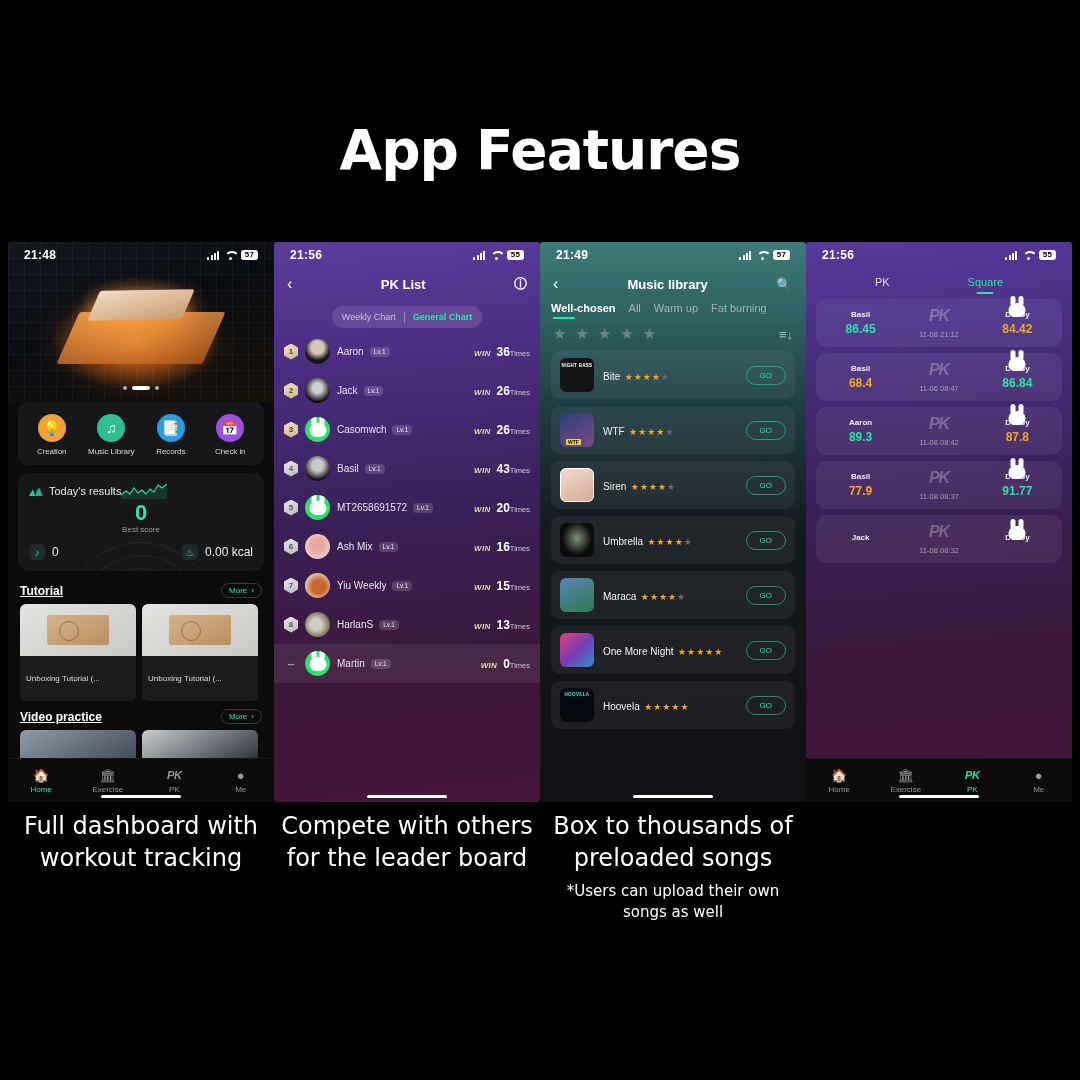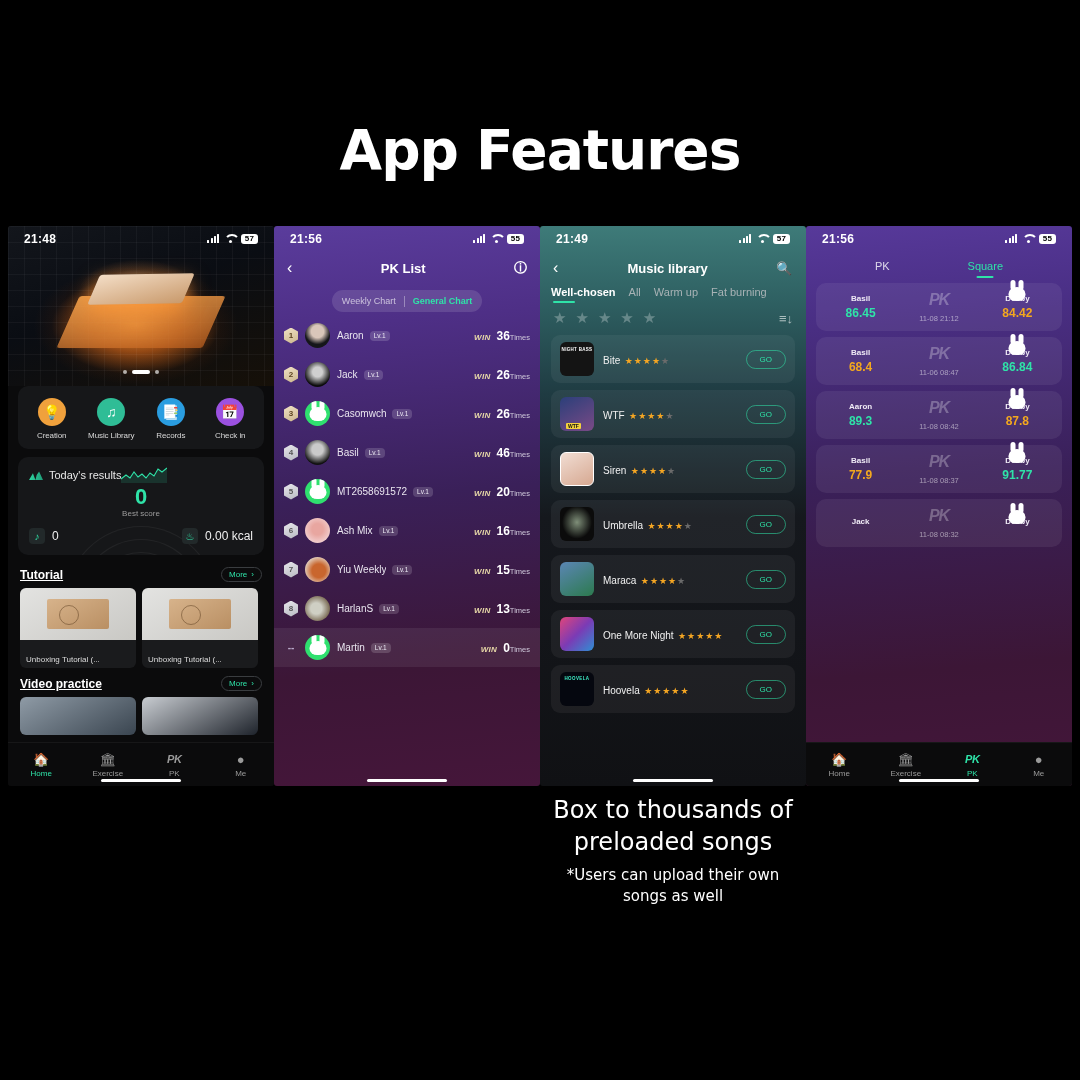--- a/index.html
+++ b/index.html
@@ -7,30 +7,30 @@
   body { font-family:"Liberation Sans", sans-serif; color:#fff; }
 
   .page { position:relative; width:1080px; height:1080px; background:#000; }
 
   .title {
     position:absolute; top:118px; left:0; width:1080px; text-align:center;
     font-size:55px; font-weight:bold; letter-spacing:-1px; color:#fff;
     font-family:"DejaVu Sans", sans-serif;
   }
 
-  .row { position:absolute; top:226px; left:8px; width:1064px; height:560px;
+  .row { position:absolute; top:242px; left:8px; width:1064px; height:560px;
          display:flex; gap:0px; }
   .col { width:266px; position:relative; }
   .phone { position:relative; width:266px; height:560px; overflow:hidden;
            border-radius:3px; }
 
   .statusbar { height:26px; display:flex; align-items:center;
                justify-content:space-between; padding:0 16px; font-size:12px;
                font-weight:bold; letter-spacing:0.3px; position:relative; z-index:5;}
-  .sb-right { display:flex; align-items:flex-start; gap:5px; }
+  .sb-right { display:flex; align-items:center; gap:5px; }
   .sig { display:flex; align-items:flex-end; gap:1.2px; height:9px; }
   .sig i { display:block; width:2px; background:#fff; border-radius:.5px; }
   .sig i:nth-child(1){height:3px}.sig i:nth-child(2){height:5px}
   .sig i:nth-child(3){height:7px}.sig i:nth-child(4){height:9px}
   .wifi { width:12px;height:9px; position:relative; }
   .wifi::before{content:"";position:absolute;left:0;top:0;width:12px;height:12px;
     border:2px solid #fff;border-radius:50%;clip-path:polygon(0 0,100% 0,50% 50%);}
   .wifi::after{content:"";position:absolute;left:4.5px;top:6px;width:3px;height:3px;
     background:#fff;border-radius:50%;}
   .batt { background:#fff; color:#000; border-radius:3px; font-size:8px;
@@ -92,21 +92,21 @@
   .more{border:1px solid #3a3d40;border-radius:10px;font-size:8px;color:#2fe3a8;
         padding:2px 7px;display:flex;align-items:center;gap:4px;}
   .tut-row{display:flex;gap:6px;padding:0 12px;}
   .tut{width:116px;border-radius:6px;overflow:hidden;background:#1a1b1d;flex:none;}
   .tut .img{height:52px;background:linear-gradient(150deg,#e3e3e1,#c9c8c4);
             display:flex;align-items:center;justify-content:center;}
   .box{width:62px;height:30px;background:linear-gradient(150deg,#d7b38b,#b98f63);
        border-radius:2px;position:relative;}
   .box::after{content:"";position:absolute;left:12px;top:6px;width:18px;height:18px;
     border:1.5px solid rgba(90,60,30,.5);border-radius:50%;}
-  .tut .cap{font-size:8px;color:#ddd;padding:4px 6px;white-space:nowrap;overflow:hidden;margin-top:11px;}
+  .tut .cap{font-size:8px;color:#ddd;padding:18px 6px;white-space:nowrap;overflow:hidden;}
   .vid-row{display:flex;gap:6px;padding:0 12px;}
   .vid{width:116px;height:38px;border-radius:6px;flex:none;
        background:linear-gradient(150deg,#8f9ba6,#3a4550);}
   .vid.v2{background:linear-gradient(150deg,#c9cdd2,#1e232b);}
 
   .tabbar{position:absolute;left:0;bottom:0;width:266px;height:44px;background:#0b0b0c;
           display:flex;align-items:center;justify-content:space-around;
           border-top:1px solid rgba(255,255,255,.05); z-index:6;}
   .tab{text-align:center;font-size:8px;color:#9a9a9a;width:60px;}
   .tab .ti{font-size:13px;display:block;line-height:15px;margin-bottom:2px;color:#9a9a9a;}
@@ -352,20 +352,23 @@
             <span class="ti pkico">PK</span>
             <span>PK</span>
           </div>
           <div class="tab">
             <span class="ti">●</span>
             <span>Me</span>
           </div>
         </div>
         <div class="homebar"></div>
       </div>
+      <div class="cap-col" style="position:absolute;top:569px;left:0;">
+        <div class="big">Full dashboard with workout tracking</div>
+      </div>
     </div>
 
     <div class="col">
       <div class="phone p2">
         <div class="statusbar">
           <span>21:56</span>
           <span class="sb-right">
             <span class="sig">
                 <i></i>
                 <i></i>
@@ -427,21 +430,21 @@
         </div>
         <div class="pkrow">
           <span class="rank s">4</span>
           <span class="av a3"></span>
           <span class="pkname">
             <span class="n">Basil</span>
             <span class="lv">Lv.1</span>
           </span>
           <span class="winwrap">
             <span class="winlbl">WIN</span>
-            <span class="wincnt"><b>46</b><em>Times</em></span>
+            <span class="wincnt"><b>43</b><em>Times</em></span>
           </span>
         </div>
         <div class="pkrow">
           <span class="rank s">5</span>
           <span class="av bunny">
               <i class="bunny-f"></i>
             </span>
           <span class="pkname">
             <span class="n">MT2658691572</span>
             <span class="lv">Lv.1</span>
@@ -495,20 +498,23 @@
           <span class="pkname">
             <span class="n">Martin</span>
             <span class="lv">Lv.1</span>
           </span>
           <span class="winwrap">
             <span class="winlbl">WIN</span>
             <span class="wincnt"><b>0</b><em>Times</em></span>
           </span>
         </div>
         <div class="homebar"></div>
+      </div>
+      <div class="cap-col" style="position:absolute;top:569px;left:0;">
+        <div class="big">Compete with others for the leader board</div>
       </div>
     </div>
 
     <div class="col">
       <div class="phone p3">
         <div class="statusbar">
           <span>21:49</span>
           <span class="sb-right">
             <span class="sig">
                 <i></i>

